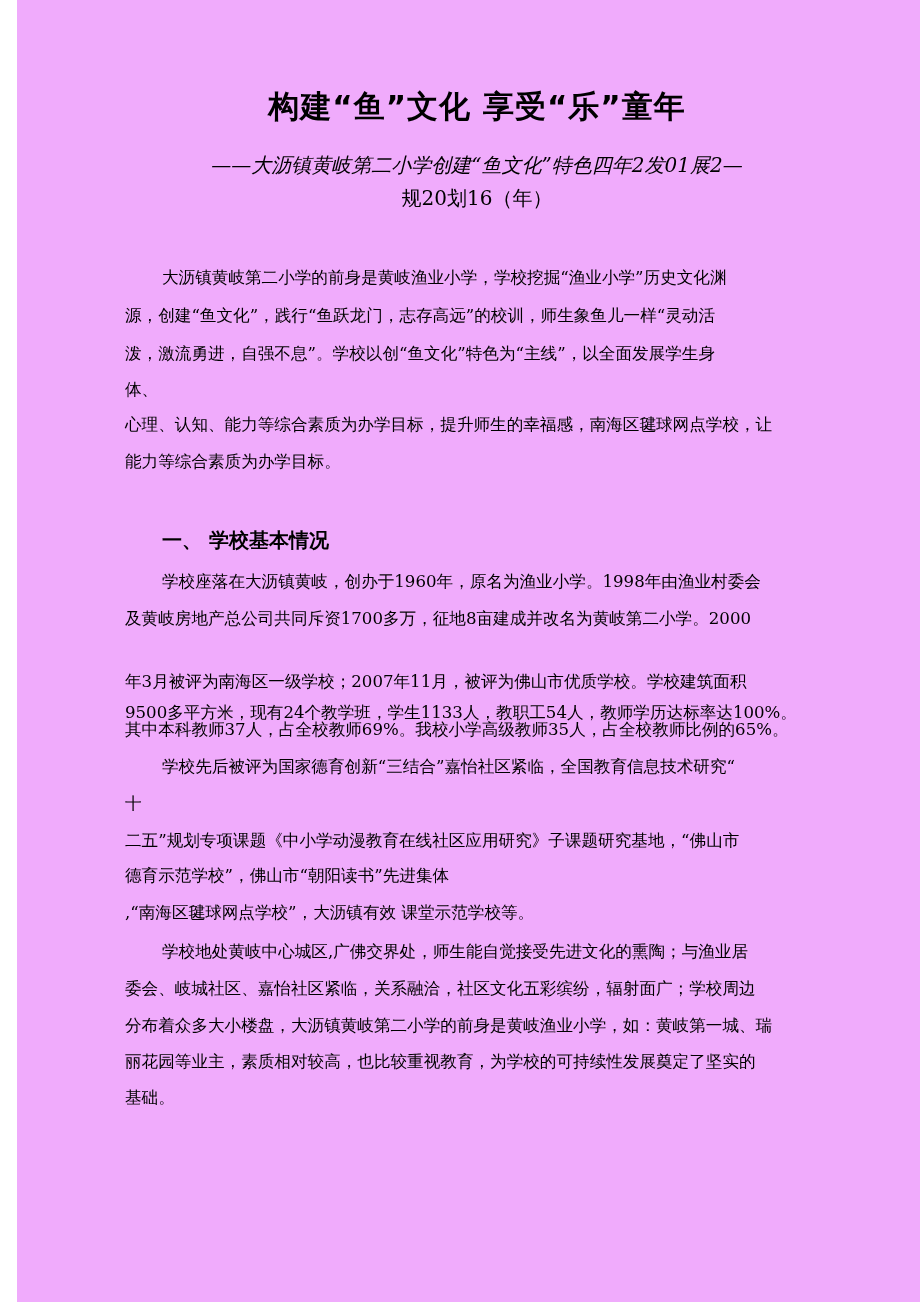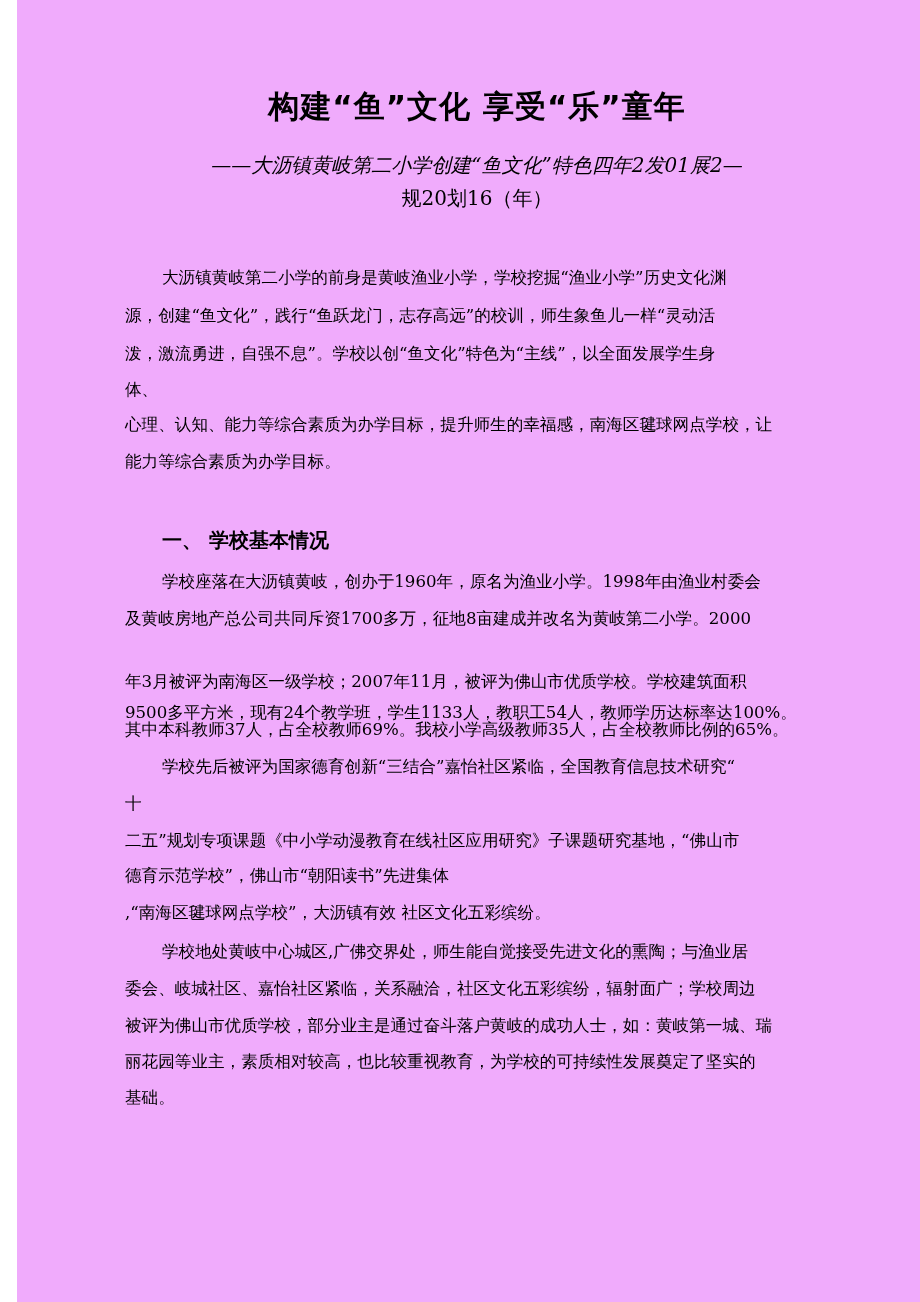--- a/index.html
+++ b/index.html
@@ -49,21 +49,21 @@
   <div class="line indent" style="top:570px;">学校座落在大沥镇黄岐，创办于1960年，原名为渔业小学。1998年由渔业村委会</div>
   <div class="line" style="top:607px;">及黄岐房地产总公司共同斥资1700多万，征地8亩建成并改名为黄岐第二小学。2000</div>
   <div class="line" style="top:644px;margin-top:26px;">年3月被评为南海区一级学校；2007年11月，被评为佛山市优质学校。学校建筑面积</div>
   <div class="line" style="top:681px;margin-top:20px;">9500多平方米，现有24个教学班，学生1133人，教职工54人，教师学历达标率达100%。</div>
   <div class="line" style="top:718px;">其中本科教师37人，占全校教师69%。我校小学高级教师35人，占全校教师比例的65%。</div>
 
   <div class="line indent" style="top:755px;">学校先后被评为国家德育创新“三结合”嘉怡社区紧临，全国教育信息技术研究“</div>
   <div class="line" style="top:792px;">十</div>
   <div class="line" style="top:829px;">二五”规划专项课题《中小学动漫教育在线社区应用研究》子课题研究基地，“佛山市</div>
   <div class="line" style="top:864px;">德育示范学校”，佛山市“朝阳读书”先进集体</div>
-  <div class="line" style="top:901px;">,“南海区毽球网点学校”，大沥镇有效 社区文化五彩缤纷。</div>
+  <div class="line" style="top:901px;">,“南海区毽球网点学校”，大沥镇有效 课堂示范学校等。</div>
 
   <div class="line indent" style="top:940px;">学校地处黄岐中心城区,广佛交界处，师生能自觉接受先进文化的熏陶；与渔业居</div>
   <div class="line" style="top:977px;">委会、岐城社区、嘉怡社区紧临，关系融洽，社区文化五彩缤纷，辐射面广；学校周边</div>
-  <div class="line" style="top:1014px;">被评为佛山市优质学校，部分业主是通过奋斗落户黄岐的成功人士，如：黄岐第一城、瑞</div>
+  <div class="line" style="top:1014px;">分布着众多大小楼盘，大沥镇黄岐第二小学的前身是黄岐渔业小学，如：黄岐第一城、瑞</div>
   <div class="line" style="top:1050px;">丽花园等业主，素质相对较高，也比较重视教育，为学校的可持续性发展奠定了坚实的</div>
   <div class="line" style="top:1086px;">基础。</div>
 
 </div>
 
 </body></html>

